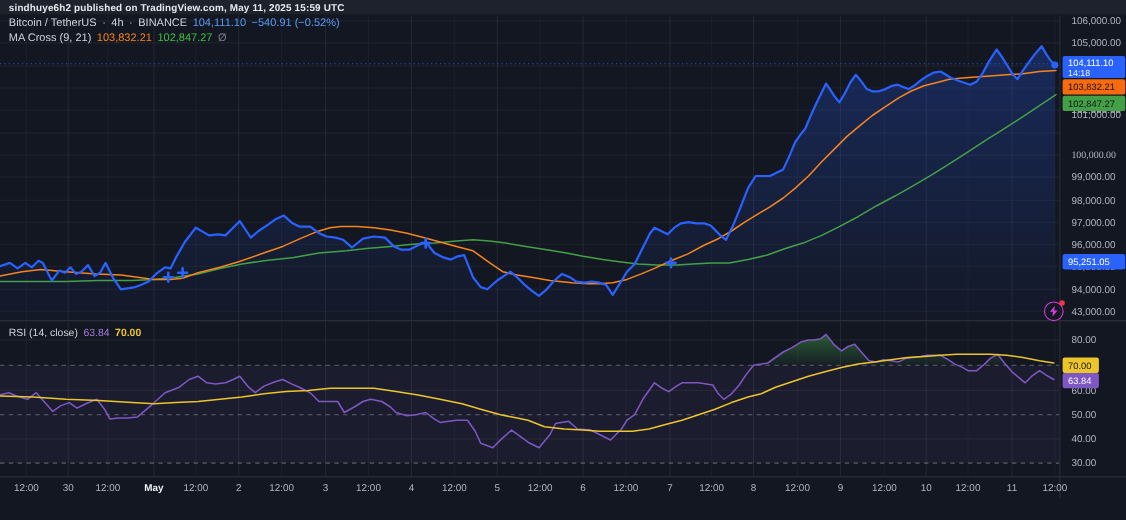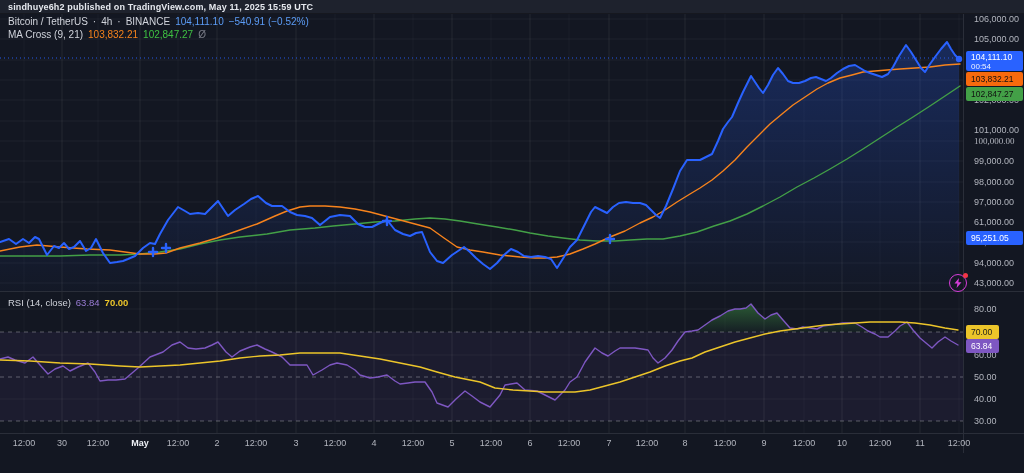--- a/index.html
+++ b/index.html
@@ -140,32 +140,32 @@
   <div class="legend" style="top:297px;font-size:9.5px;">
     <span class="dim">RSI (14, close)</span>
     <span class="purple">63.84</span>
     <span class="yellow">70.00</span>
   </div>
 
   <div id="price-axis">
       <div class="axis-label" style="top: 19px;">106,000.00</div>
       <div class="axis-label" style="top: 39px;">105,000.00</div>
       <div class="axis-label" style="top: 100px;">102,000.00</div>
-      <div class="axis-label" style="top: 130px;">101,000.00</div>
+      <div class="axis-label" style="top: 104px;">101,000.00</div>
       <div class="axis-label" style="top: 141px; font-family: Liberation Serif, serif;">100,000.00</div>
       <div class="axis-label" style="top: 161px;">99,000.00</div>
       <div class="axis-label" style="top: 182px;">98,000.00</div>
       <div class="axis-label" style="top: 202px;">97,000.00</div>
-      <div class="axis-label" style="top: 222px;">61,000.00</div>
+      <div class="axis-label" style="top: 222px;">96,000.00</div>
       <div class="axis-label" style="top: 242px;">95,000.00</div>
       <div class="axis-label" style="top: 263px;">94,000.00</div>
       <div class="axis-label" style="top: 283px;">43,000.00</div>
       <div class="badge two" style="top: 51px; height: 20px; background: rgb(41, 98, 255); color: rgb(255, 255, 255);">
         <div style="font-size: 8.5px; line-height: 10px;">104,111.10</div>
-        <div class="sub">00:54</div>
+        <div class="sub">14:18</div>
       </div>
       <div class="badge" style="top: 72px; height: 14px; background: rgb(247, 106, 13); color: rgb(17, 17, 17);">
         <div style="font-size: 8.5px; line-height: 14px;">103,832.21</div>
       </div>
       <div class="badge" style="top: 87px; height: 14px; background: rgb(67, 160, 71); color: rgb(17, 17, 17);">
         <div style="font-size: 8.5px; line-height: 14px;">102,847.27</div>
       </div>
       <div class="badge" style="top: 231px; height: 14px; background: rgb(41, 98, 255); color: rgb(255, 255, 255);">
         <div style="font-size: 8.5px; line-height: 14px;">95,251.05</div>
       </div>

